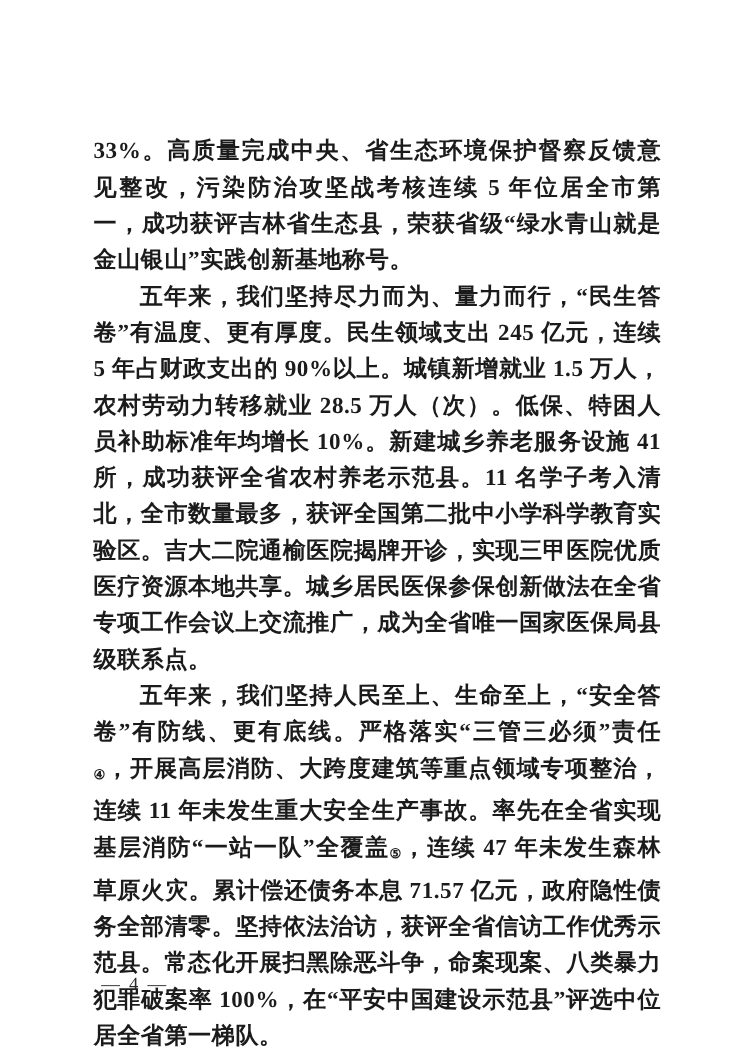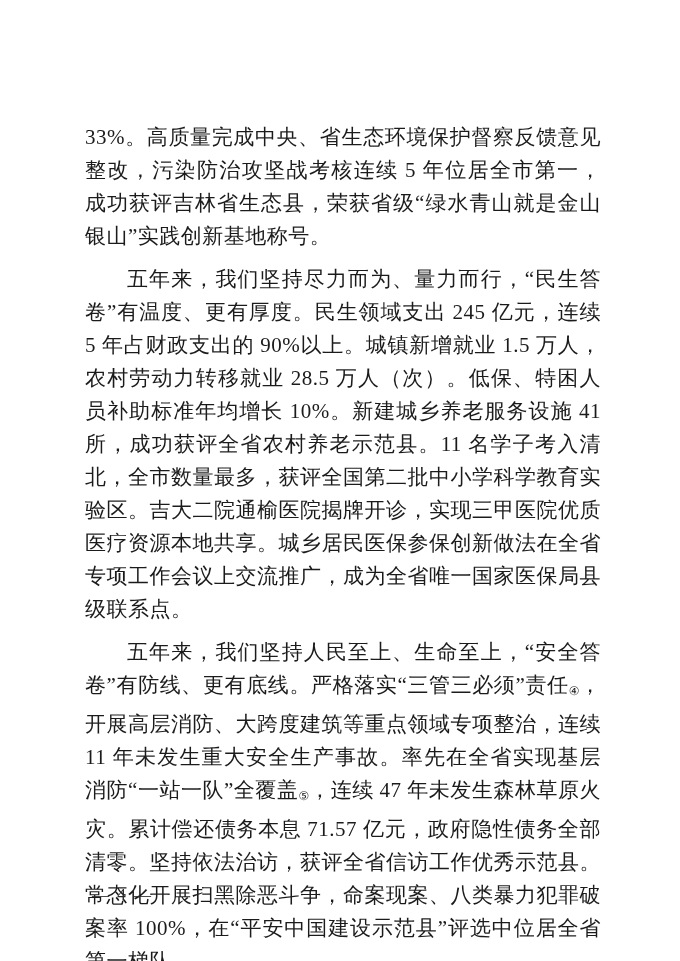--- a/index.html
+++ b/index.html
@@ -22,24 +22,24 @@
     top: 121px;
     width: 516px;
     font-size: 21px;
     line-height: 33px;
     text-align: justify;
     letter-spacing: 0.5px;
   }
   .para {
     margin: 0;
     padding: 0;
+    font-weight: bold;
   }
   .para.indent {
     text-indent: 2em;
-    margin-top: 10px;
   }
   .footnote-marker {
     font-size: 12px;
     vertical-align: -3px;
     letter-spacing: 0;
   }
   .page-footer {
     position: absolute;
     left: 92px;
     top: 885px;

